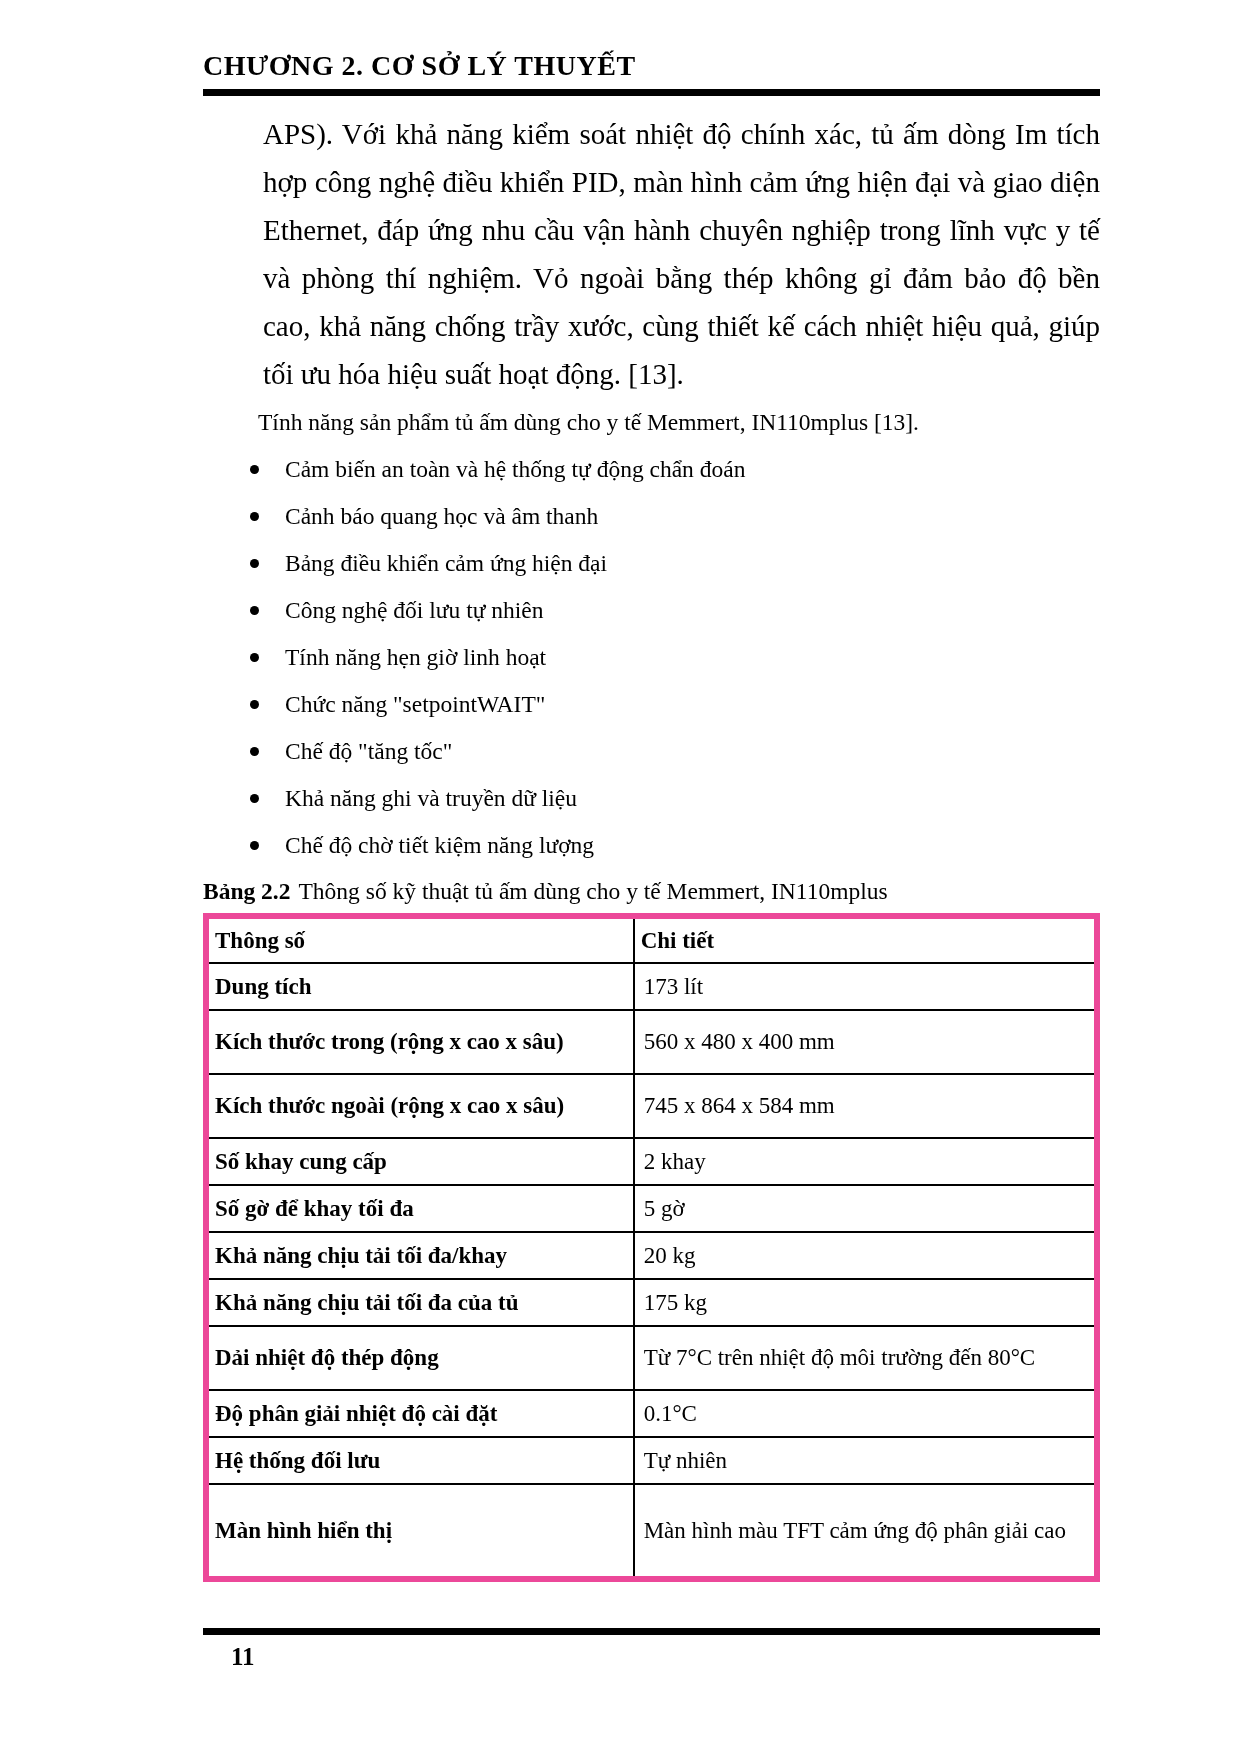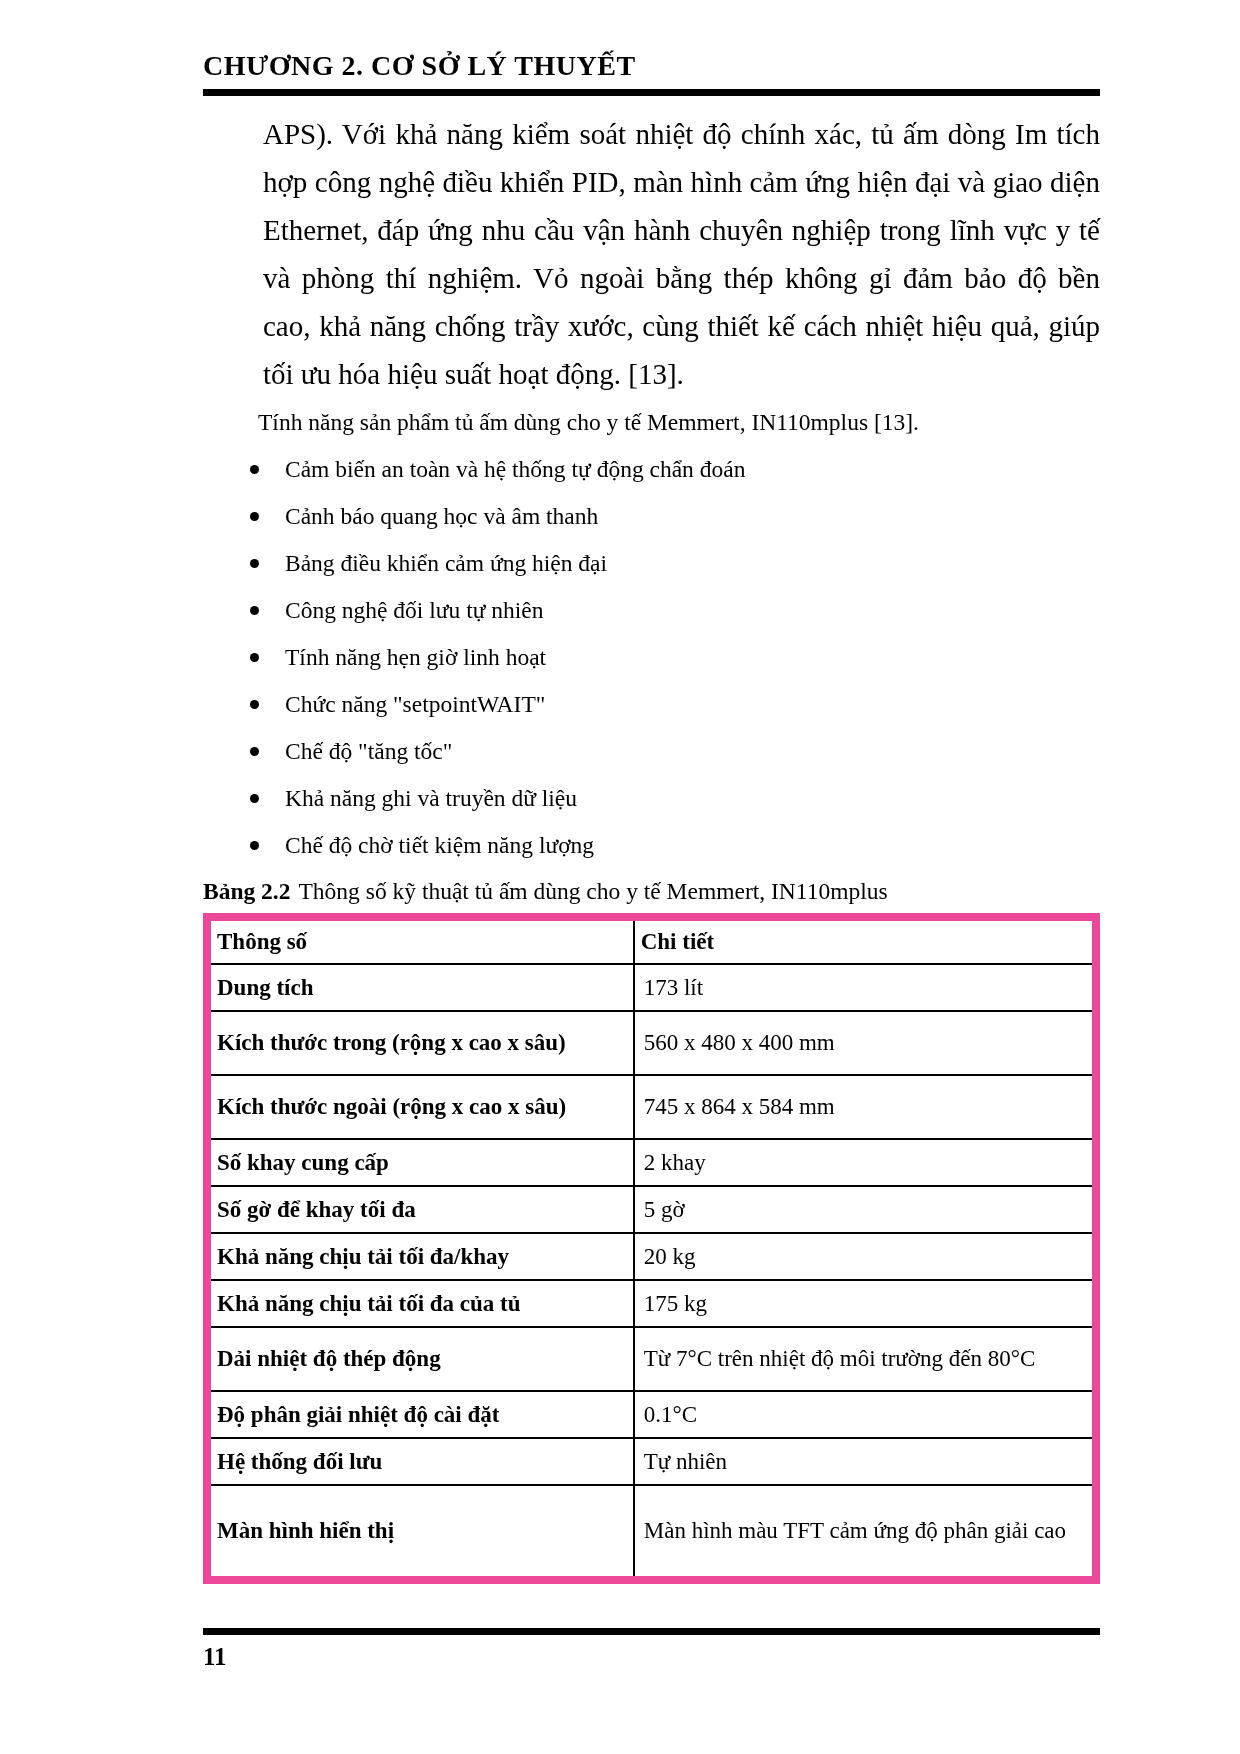--- a/index.html
+++ b/index.html
@@ -63,21 +63,21 @@
     height: 44px;
     display: flex;
     align-items: center;
     font-size: 23.5px;
   }
   .table-caption .cap-label { font-weight: bold; margin-right: 8px; }
   table.spec-table {
     border-collapse: collapse;
     table-layout: fixed;
     width: 100%;
-    border: 8px solid #ec4899;
+    border: 6px solid #ec4899;
   }
   .spec-table col.c1 { width: 48%; }
   .spec-table col.c2 { width: 52%; }
   .spec-table th, .spec-table td {
     border: 2px solid #000000;
     font-size: 23px;
     text-align: left;
     vertical-align: middle;
     padding: 3px 8px 3px 6px;
     line-height: 30px;
@@ -95,21 +95,21 @@
     top: 1628px;
   }
   .footer-rule { height: 7px; background: #000000; }
   .footer-row {
     margin-top: 8px;
     display: flex;
     justify-content: space-between;
     align-items: baseline;
   }
   .footer-dept { font-size: 25px; font-weight: bold; letter-spacing: 0.3px; }
-  .footer-page { font-size: 25px; font-weight: bold; }
+  .footer-page { font-size: 25px; font-weight: bold; margin-left: 28px; }
 </style>
 </head>
 <body>
 
 <div class="page">
   <div class="content">
 
     <div class="chapter-title">CHƯƠNG 2. CƠ SỞ LÝ THUYẾT</div>
     <div class="header-rule"></div>
 

